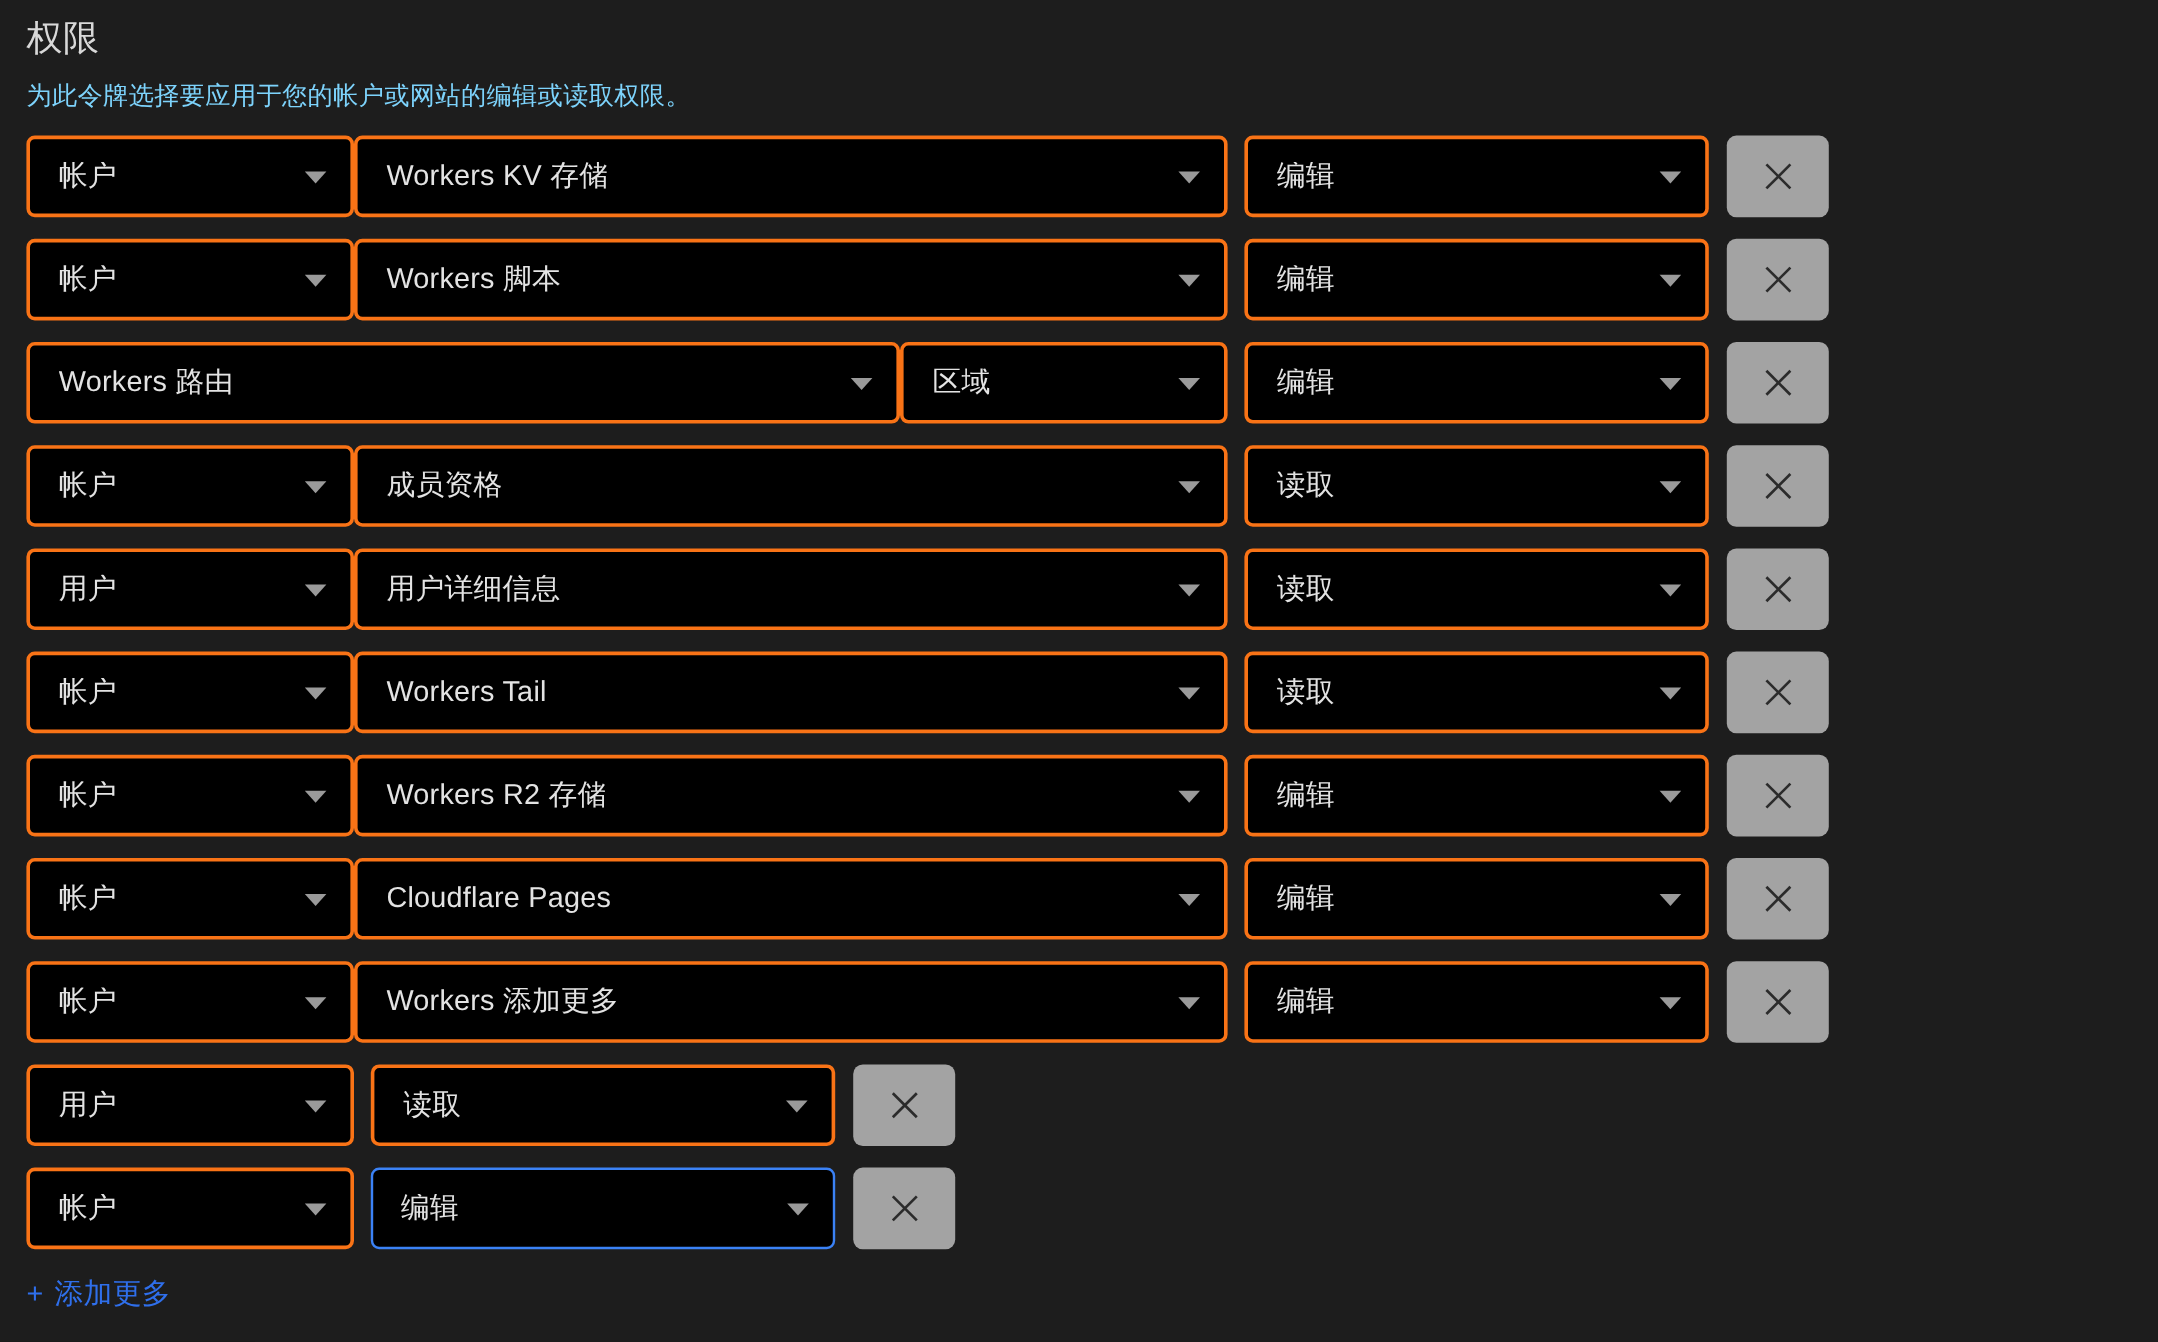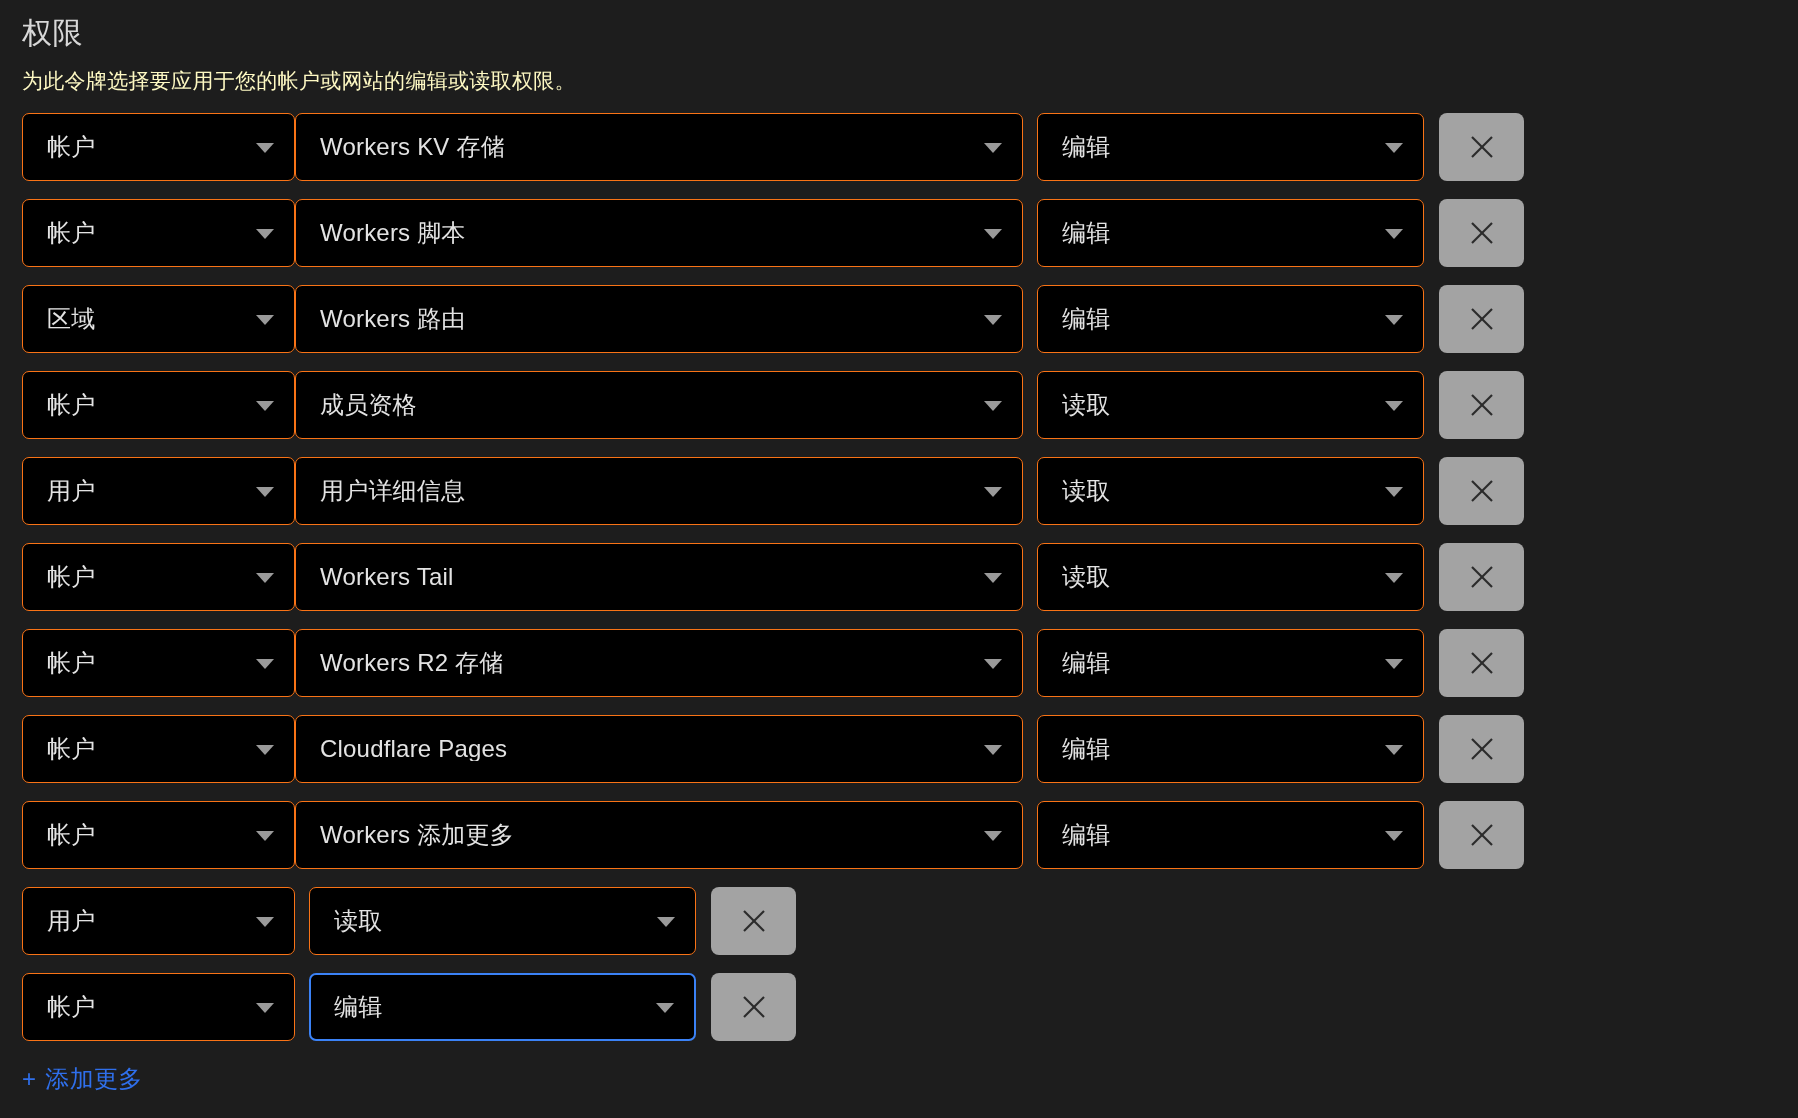--- a/index.html
+++ b/index.html
@@ -30,40 +30,40 @@
     line-height: 1;
     font-weight: 400;
     color: #d8d8d8;
     padding-top: 18px;
     letter-spacing: 0.5px;
   }
 
   .section-desc {
     font-size: 21px;
     line-height: 1;
-    color: #fef9c3;
+    color: #7dd3fc;
     padding-top: 22px;
     letter-spacing: 0.3px;
   }
 
   .perm-rows {
     margin-top: 22px;
   }
 
   .perm-row {
     display: flex;
     align-items: stretch;
     height: 68px;
     margin-bottom: 18px;
   }
 
   .select {
     position: relative;
     background: #000000;
-    border: 1px solid #f97316;
+    border: 3px solid #f97316;
     border-radius: 7px;
     box-sizing: border-box;
     display: flex;
     align-items: center;
     padding: 0 44px 0 24px;
     cursor: pointer;
     overflow: hidden;
   }
 
   .select.focused {
@@ -183,26 +183,26 @@
           <span class="caret"></span>
         </div>
         <button class="remove-btn">
           <svg class="x-icon" viewBox="0 0 28 28">
             <line x1="4" y1="4" x2="24" y2="24"></line>
             <line x1="24" y1="4" x2="4" y2="24"></line>
           </svg>
         </button>
       </div>
       <div class="perm-row">
+        <div class="select col-type">
+          <span class="value">Workers 路由</span>
+          <span class="caret"></span>
+        </div>
         <div class="select col-scope">
           <span class="value">区域</span>
-          <span class="caret"></span>
-        </div>
-        <div class="select col-type">
-          <span class="value">Workers 路由</span>
           <span class="caret"></span>
         </div>
         <div class="select col-perm">
           <span class="value">编辑</span>
           <span class="caret"></span>
         </div>
         <button class="remove-btn">
           <svg class="x-icon" viewBox="0 0 28 28">
             <line x1="4" y1="4" x2="24" y2="24"></line>
             <line x1="24" y1="4" x2="4" y2="24"></line>

